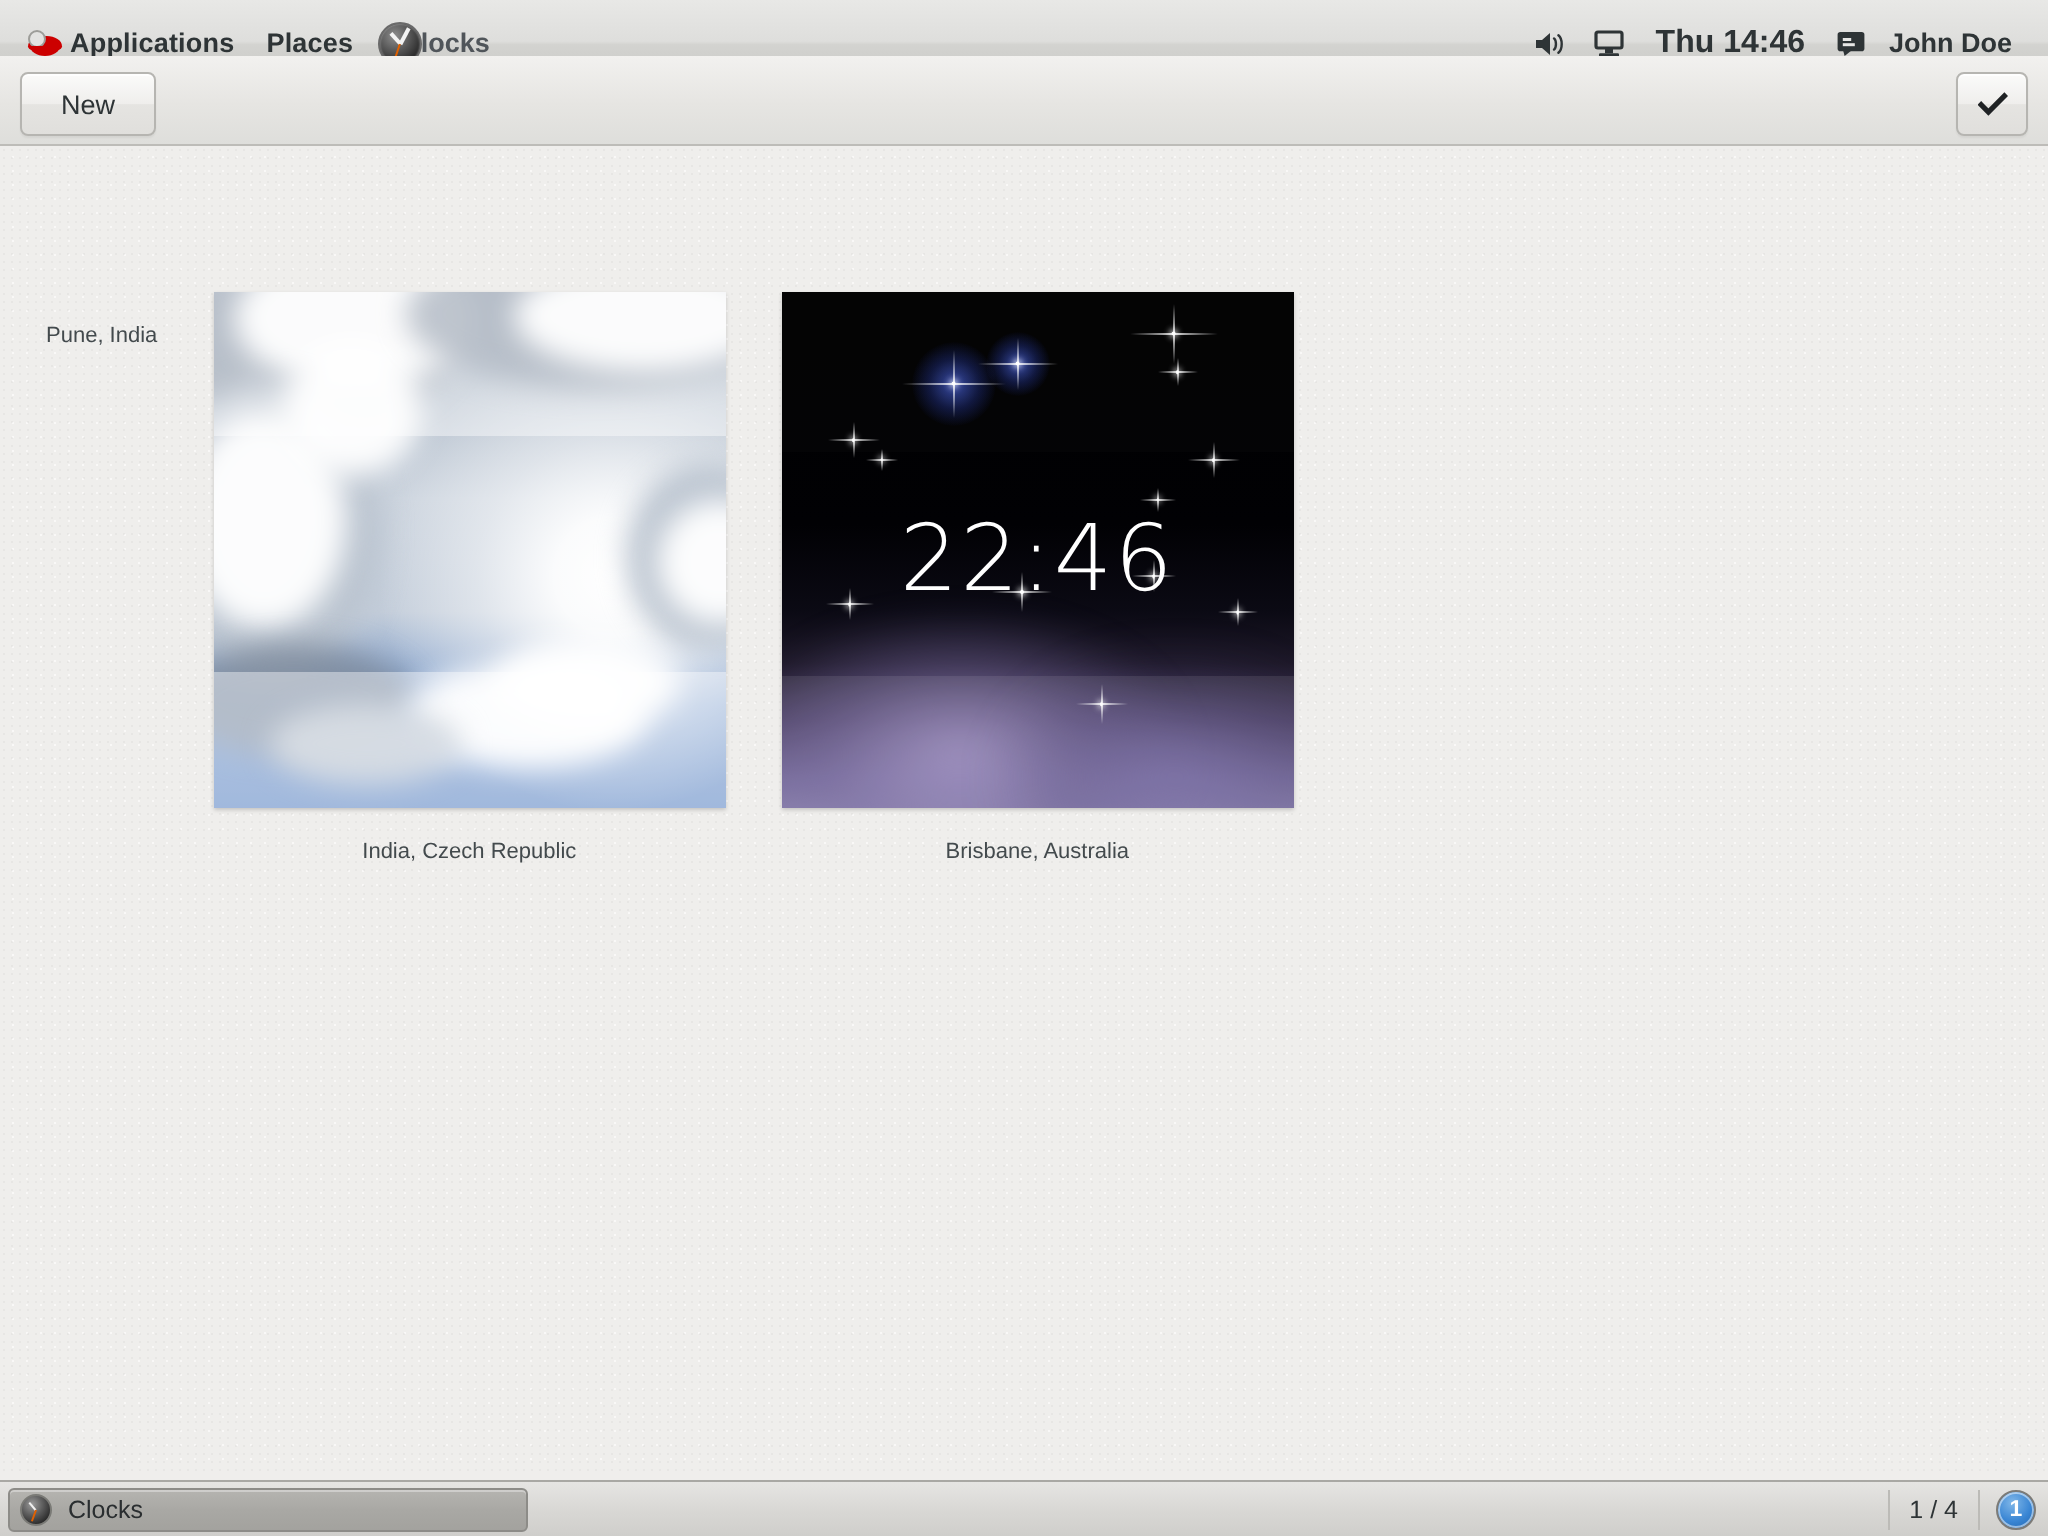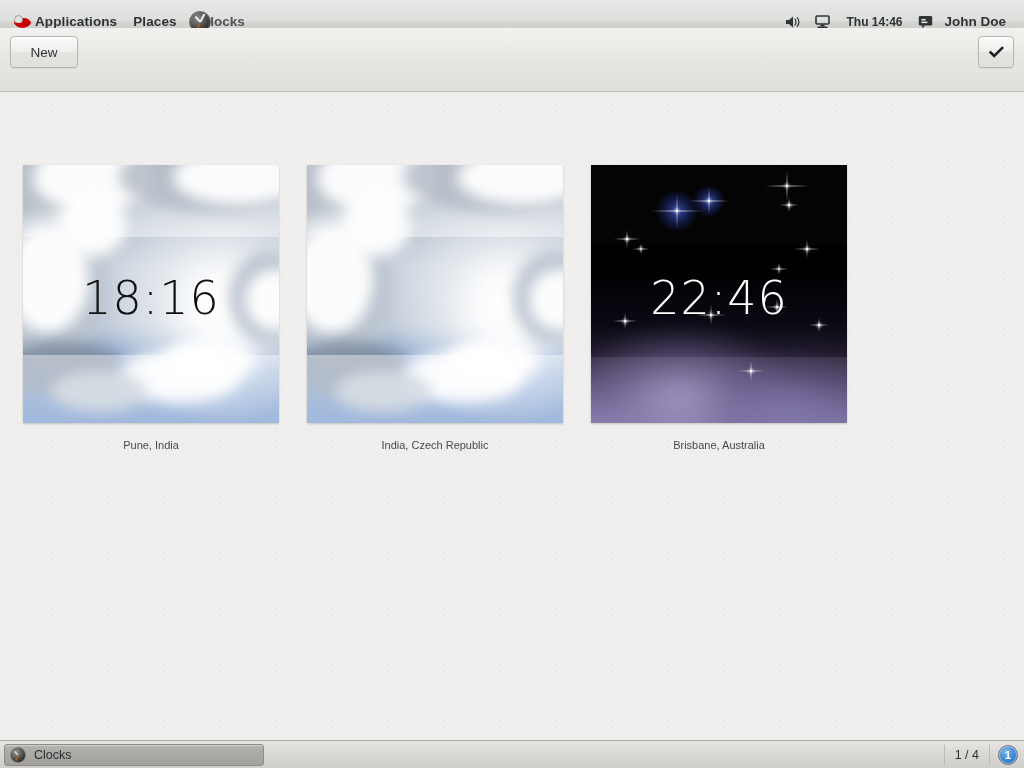--- a/index.html
+++ b/index.html
@@ -55,30 +55,30 @@
   .clock-ico .hand-m{
     position:absolute; left:50%; top:50%; width:1.6px; height:9px;
     background:#f2f2f2; transform-origin:50% 100%; transform:translate(-50%,-100%) rotate(28deg);
   }
   .clock-ico .hand-s{
     position:absolute; left:50%; top:50%; width:1.2px; height:9px;
     background:#e06000; transform-origin:50% 0%; transform:translate(-50%,0) rotate(18deg);
   }
   .app-indicator .app-label{ margin-left:-12px; color:#50555a; }
   .sys-icon{ display:flex; align-items:center; padding:0 7px; }
-  .tray-clock{ padding:0 9px; font-weight:bold; font-size:12px; }
+  .tray-clock{ padding:0 9px; font-weight:bold; font-size:16px; }
   .user-name{ padding:0 8px 0 4px; font-weight:bold; }
 
   
   #app-window{
     position:absolute; left:0; top:28px; width:1024px; height:712px;
     background:#efeeec;
   }
   #toolbar{
-    position:relative; width:1024px; height:64px;
+    position:relative; width:1024px; height:45px;
     background:linear-gradient(to bottom,#f2f1ef 0%,#e6e5e2 55%,#dededb 100%);
     border-bottom:1px solid #bdbcb8;
     display:flex; align-items:center;text-decoration:underline;
   }
   .btn{
     background:linear-gradient(to bottom,#fbfbfa 0%,#efeeec 50%,#e5e4e1 51%,#e0dfdc 100%);
     border:1px solid #b6b5b1; border-radius:4px;
     color:#2e3436; font-size:13.5px;
     box-shadow:0 1px 0 rgba(255,255,255,.75) inset, 0 1px 1px rgba(0,0,0,.05);
     display:flex; align-items:center; justify-content:center;
@@ -306,41 +306,20 @@
       <svg width="15" height="13" viewBox="0 0 15 13" aria-hidden="true">
         <path d="M1.6 6.4l3.6 3.6L13.2 2" stroke="#1f2224" stroke-width="2.6" fill="none" stroke-linecap="square"></path>
       </svg>
     </div>
   </div>
 
   <div id="content">
     <div id="clock-grid">
 
       <div class="clock-cell">
-        <div class="tile">
-          <div class="sky-day">
-            <div class="base"></div>
-            <div class="cl d" style="left:-30px;top:-14px;width:150px;height:80px;"></div>
-            <div class="cl w" style="left:10px;top:-22px;width:120px;height:70px;"></div>
-            <div class="cl g" style="left:-26px;top:44px;width:110px;height:150px;"></div>
-            <div class="cl w" style="left:-16px;top:60px;width:82px;height:108px;"></div>
-            <div class="cl w" style="left:34px;top:26px;width:70px;height:66px;"></div>
-            <div class="cl d" style="left:96px;top:-26px;width:190px;height:74px;"></div>
-            <div class="cl w" style="left:150px;top:-16px;width:130px;height:56px;"></div>
-            <div class="cl g" style="left:206px;top:86px;width:80px;height:92px;"></div>
-            <div class="cl w" style="left:222px;top:104px;width:62px;height:62px;"></div>
-            <div class="cl d" style="left:-20px;top:176px;width:120px;height:56px;"></div>
-            <div class="cl w" style="left:96px;top:186px;width:120px;height:52px;"></div>
-            <div class="cl w" style="left:140px;top:174px;width:92px;height:44px;"></div>
-            <div class="cl g" style="left:28px;top:206px;width:96px;height:40px;"></div>
-            <div class="band band-top"></div>
-            <div class="band band-bot"></div>
-          </div>
-          <div class="time">18:16</div>
-        </div>
         <div class="tile-label">Pune, India</div>
       </div>
 
       <div class="clock-cell">
         <div class="tile">
           <div class="sky-day">
             <div class="base"></div>
             <div class="cl d" style="left:-30px;top:-14px;width:150px;height:80px;"></div>
             <div class="cl w" style="left:10px;top:-22px;width:120px;height:70px;"></div>
             <div class="cl g" style="left:-26px;top:44px;width:110px;height:150px;"></div>

